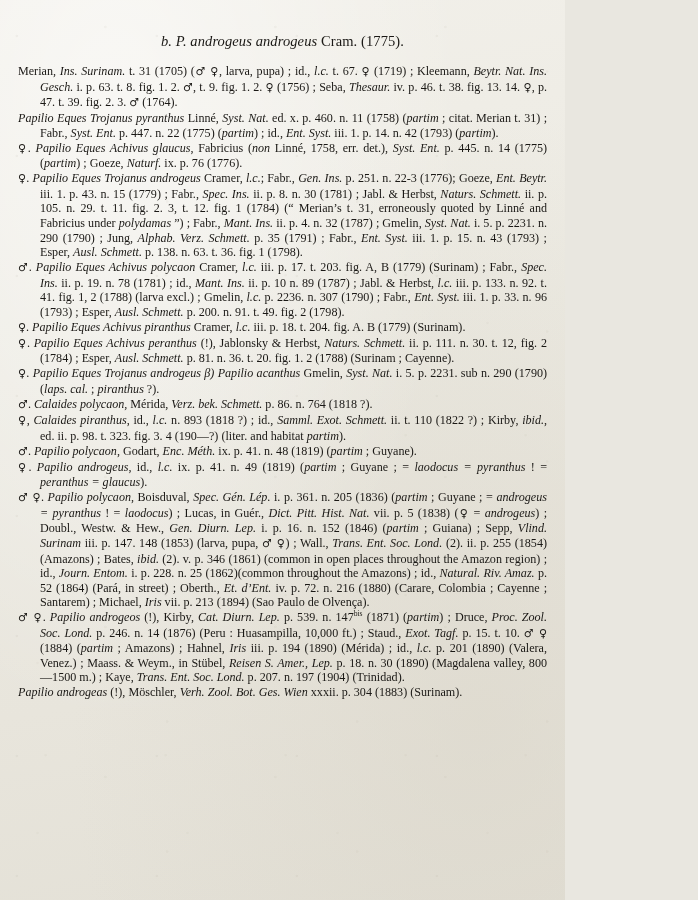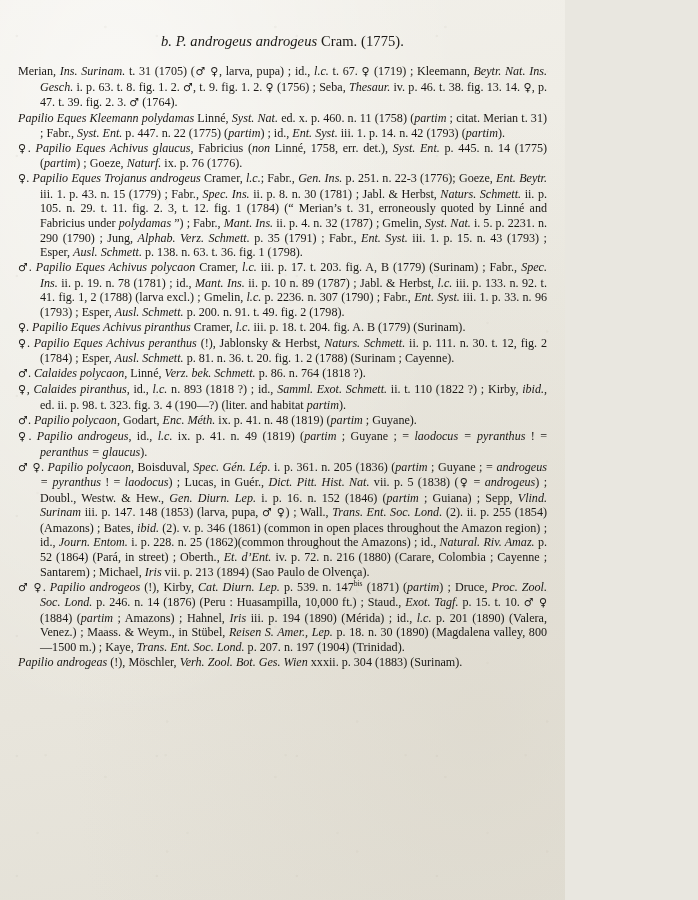--- a/index.html
+++ b/index.html
@@ -75,27 +75,28 @@
 </style>
 </head>
 <body>
 
 <div id="page">
 
   <h1 class="heading"><i>b. </i><i>P. androgeus androgeus</i><span> Cram. (1775).</span></h1>
 
   <div class="entries">
       <p class="entry"><span>Merian, </span><i>Ins. Surinam.</i><span> t. 31 (1705) (</span><span class="sym">♂ ♀</span><span>, larva, pupa) ; id., </span><i>l.c.</i><span> t. 67. </span><span class="sym">♀</span><span> (1719) ; Kleemann, </span><i>Beytr. Nat. Ins. Gesch.</i><span> i. p. 63. t. 8. fig. 1. 2. </span><span class="sym">♂</span><span>, t. 9. fig. 1. 2. </span><span class="sym">♀</span><span> (1756) ; Seba, </span><i>Thesaur.</i><span> iv. p. 46. t. 38. fig. 13. 14. </span><span class="sym">♀</span><span>, p. 47. t. 39. fig. 2. 3. </span><span class="sym">♂</span><span> (1764).</span></p>
-      <p class="entry"><i>Papilio Eques Kleemann polydamas</i><span> Linné, </span><i>Syst. Nat.</i><span> ed. x. p. 460. n. 11 (1758) (</span><i>partim</i><span> ; citat. Merian t. 31) ; Fabr., </span><i>Syst. Ent.</i><span> p. 447. n. 22 (1775) (</span><i>partim</i><span>) ; id., </span><i>Ent. Syst.</i><span> iii. 1. p. 14. n. 42 (1793) (</span><i>partim</i><span>).</span></p>
+      <p class="entry"><i>Papilio Eques Trojanus pyranthus</i><span> Linné, </span><i>Syst. Nat.</i><span> ed. x. p. 460. n. 11 (1758) (</span><i>partim</i><span> ; citat. Merian t. 31) ; Fabr., </span><i>Syst. Ent.</i><span> p. 447. n. 22 (1775) (</span><i>partim</i><span>) ; id., </span><i>Ent. Syst.</i><span> iii. 1. p. 14. n. 42 (1793) (</span><i>partim</i><span>).</span></p>
       <p class="entry"><span class="sym">♀</span><span>. </span><i>Papilio Eques Achivus glaucus</i><span>, Fabricius (</span><i>non</i><span> Linné, 1758, err. det.), </span><i>Syst. Ent.</i><span> p. 445. n. 14 (1775) (</span><i>partim</i><span>) ; Goeze, </span><i>Naturf.</i><span> ix. p. 76 (1776).</span></p>
       <p class="entry"><span class="sym">♀</span><span>. </span><i>Papilio Eques Trojanus androgeus</i><span> Cramer, </span><i>l.c.</i><span>; Fabr., </span><i>Gen. Ins.</i><span> p. 251. n. 22-3 (1776); Goeze, </span><i>Ent. Beytr.</i><span> iii. 1. p. 43. n. 15 (1779) ; Fabr., </span><i>Spec. Ins.</i><span> ii. p. 8. n. 30 (1781) ; Jabl. &amp; Herbst, </span><i>Naturs. Schmett.</i><span> ii. p. 105. n. 29. t. 11. fig. 2. 3, t. 12. fig. 1 (1784) (“ Merian’s t. 31, erroneously quoted by Linné and Fabricius under </span><i>polydamas</i><span> ”) ; Fabr., </span><i>Mant. Ins.</i><span> ii. p. 4. n. 32 (1787) ; Gmelin, </span><i>Syst. Nat.</i><span> i. 5. p. 2231. n. 290 (1790) ; Jung, </span><i>Alphab. Verz. Schmett.</i><span> p. 35 (1791) ; Fabr., </span><i>Ent. Syst.</i><span> iii. 1. p. 15. n. 43 (1793) ; Esper, </span><i>Ausl. Schmett.</i><span> p. 138. n. 63. t. 36. fig. 1 (1798).</span></p>
       <p class="entry"><span class="sym">♂</span><span>. </span><i>Papilio Eques Achivus polycaon</i><span> Cramer, </span><i>l.c.</i><span> iii. p. 17. t. 203. fig. A, B (1779) (Surinam) ; Fabr., </span><i>Spec. Ins.</i><span> ii. p. 19. n. 78 (1781) ; id., </span><i>Mant. Ins.</i><span> ii. p. 10 n. 89 (1787) ; Jabl. &amp; Herbst, </span><i>l.c.</i><span> iii. p. 133. n. 92. t. 41. fig. 1, 2 (1788) (larva excl.) ; Gmelin, </span><i>l.c.</i><span> p. 2236. n. 307 (1790) ; Fabr., </span><i>Ent. Syst.</i><span> iii. 1. p. 33. n. 96 (1793) ; Esper, </span><i>Ausl. Schmett.</i><span> p. 200. n. 91. t. 49. fig. 2 (1798).</span></p>
       <p class="entry"><span class="sym">♀</span><span>. </span><i>Papilio Eques Achivus piranthus</i><span> Cramer, </span><i>l.c.</i><span> iii. p. 18. t. 204. fig. A. B (1779) (Surinam).</span></p>
       <p class="entry"><span class="sym">♀</span><span>. </span><i>Papilio Eques Achivus peranthus</i><span> (!), Jablonsky &amp; Herbst, </span><i>Naturs. Schmett.</i><span> ii. p. 111. n. 30. t. 12, fig. 2 (1784) ; Esper, </span><i>Ausl. Schmett.</i><span> p. 81. n. 36. t. 20. fig. 1. 2 (1788) (Surinam ; Cayenne).</span></p>
-      <p class="entry"><span class="sym">♂</span><span>. </span><i>Calaides polycaon</i><span>, Linné, </span><i>Verz. bek. Schmett.</i><span> p. 86. n. 764 (1818 ?).</span></p>
+      <p class="entry"><span class="sym">♀</span><span>. </span><i>Papilio Eques Trojanus androgeus β) Papilio acanthus</i><span> Gmelin, </span><i>Syst. Nat.</i><span> i. 5. p. 2231. sub n. 290 (1790) (</span><i>laps. cal.</i><span> ; </span><i>piranthus</i><span> ?).</span></p>
+      <p class="entry"><span class="sym">♂</span><span>. </span><i>Calaides polycaon</i><span>, Mérida, </span><i>Verz. bek. Schmett.</i><span> p. 86. n. 764 (1818 ?).</span></p>
       <p class="entry"><span class="sym">♀</span><span>, </span><i>Calaides piranthus</i><span>, id., </span><i>l.c.</i><span> n. 893 (1818 ?) ; id., </span><i>Samml. Exot. Schmett.</i><span> ii. t. 110 (1822 ?) ; Kirby, </span><i>ibid.</i><span>, ed. ii. p. 98. t. 323. fig. 3. 4 (190—?) (liter. and habitat </span><i>partim</i><span>).</span></p>
       <p class="entry"><span class="sym">♂</span><span>. </span><i>Papilio polycaon</i><span>, Godart, </span><i>Enc. Méth.</i><span> ix. p. 41. n. 48 (1819) (</span><i>partim</i><span> ; Guyane).</span></p>
       <p class="entry"><span class="sym">♀</span><span>. </span><i>Papilio androgeus</i><span>, id., </span><i>l.c.</i><span> ix. p. 41. n. 49 (1819) (</span><i>partim</i><span> ; Guyane ; = </span><i>laodocus = pyranthus</i><span> ! = </span><i>peranthus = glaucus</i><span>).</span></p>
       <p class="entry"><span class="sym">♂ ♀</span><span>. </span><i>Papilio polycaon</i><span>, Boisduval, </span><i>Spec. Gén. Lép.</i><span> i. p. 361. n. 205 (1836) (</span><i>partim</i><span> ; Guyane ; = </span><i>androgeus = pyranthus</i><span> ! = </span><i>laodocus</i><span>) ; Lucas, in Guér., </span><i>Dict. Pitt. Hist. Nat.</i><span> vii. p. 5 (1838) (</span><span class="sym">♀</span><span> = </span><i>androgeus</i><span>) ; Doubl., Westw. &amp; Hew., </span><i>Gen. Diurn. Lep.</i><span> i. p. 16. n. 152 (1846) (</span><i>partim</i><span> ; Guiana) ; Sepp, </span><i>Vlind. Surinam</i><span> iii. p. 147. 148 (1853) (larva, pupa, </span><span class="sym">♂ ♀</span><span>) ; Wall., </span><i>Trans. Ent. Soc. Lond.</i><span> (2). ii. p. 255 (1854) (Amazons) ; Bates, </span><i>ibid.</i><span> (2). v. p. 346 (1861) (common in open places throughout the Amazon region) ; id., </span><i>Journ. Entom.</i><span> i. p. 228. n. 25 (1862)(common throughout the Amazons) ; id., </span><i>Natural. Riv. Amaz.</i><span> p. 52 (1864) (Pará, in street) ; Oberth., </span><i>Et. d’Ent.</i><span> iv. p. 72. n. 216 (1880) (Carare, Colombia ; Cayenne ; Santarem) ; Michael, </span><i>Iris</i><span> vii. p. 213 (1894) (Sao Paulo de Olvença).</span></p>
       <p class="entry"><span class="sym">♂ ♀</span><span>. </span><i>Papilio androgeos</i><span> (!), Kirby, </span><i>Cat. Diurn. Lep.</i><span> p. 539. n. 147</span><sup>bis</sup><span> (1871) (</span><i>partim</i><span>) ; Druce, </span><i>Proc. Zool. Soc. Lond.</i><span> p. 246. n. 14 (1876) (Peru : Huasampilla, 10,000 ft.) ; Staud., </span><i>Exot. Tagf.</i><span> p. 15. t. 10. </span><span class="sym">♂ ♀</span><span> (1884) (</span><i>partim</i><span> ; Amazons) ; Hahnel, </span><i>Iris</i><span> iii. p. 194 (1890) (Mérida) ; id., </span><i>l.c.</i><span> p. 201 (1890) (Valera, Venez.) ; Maass. &amp; Weym., in Stübel, </span><i>Reisen S. Amer., Lep.</i><span> p. 18. n. 30 (1890) (Magdalena valley, 800—1500 m.) ; Kaye, </span><i>Trans. Ent. Soc. Lond.</i><span> p. 207. n. 197 (1904) (Trinidad).</span></p>
       <p class="entry hang-small"><i>Papilio androgeas</i><span> (!), Möschler, </span><i>Verh. Zool. Bot. Ges. Wien</i><span> xxxii. p. 304 (1883) (Surinam).</span></p>
     </div>
 
 </div>
 

